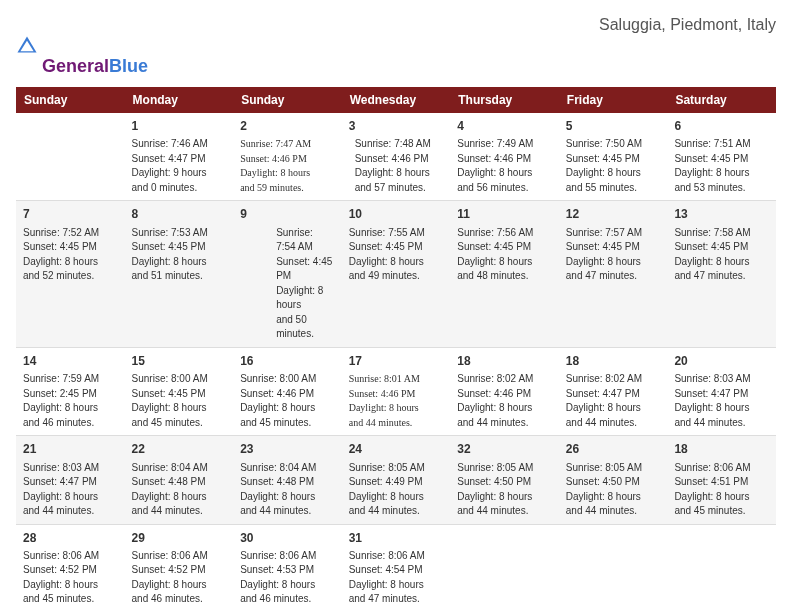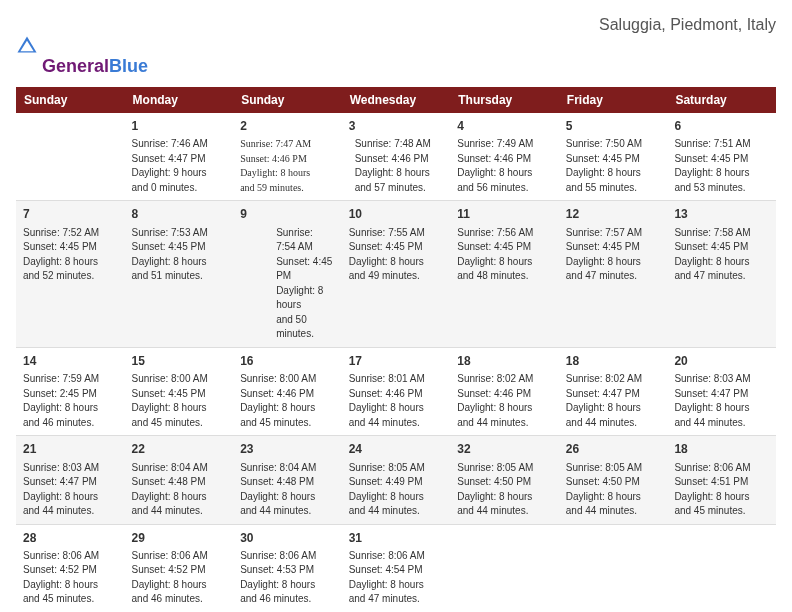--- a/index.html
+++ b/index.html
@@ -239,21 +239,21 @@
         </td>
         <td>
           <span class="day-number">16</span>
           <div class="day-info" style="white-space: pre-line;">Sunrise: 8:00 AM
 Sunset: 4:46 PM
 Daylight: 8 hours
 and 45 minutes.</div>
         </td>
         <td>
           <span class="day-number">17</span>
-          <div class="day-info" style="white-space: pre-line;">Sunrise: 8:01 AM
+          <div class="day-info" style="white-space: pre-line; font-family: Liberation Serif, serif;">Sunrise: 8:01 AM
 Sunset: 4:46 PM
 Daylight: 8 hours
 and 44 minutes.</div>
         </td>
         <td>
           <span class="day-number">18</span>
           <div class="day-info" style="white-space: pre-line;">Sunrise: 8:02 AM
 Sunset: 4:46 PM
 Daylight: 8 hours
 and 44 minutes.</div>

